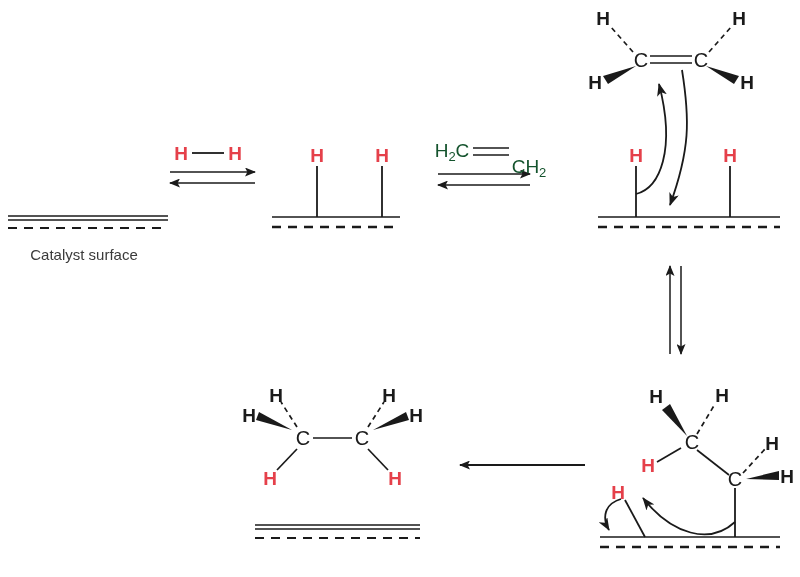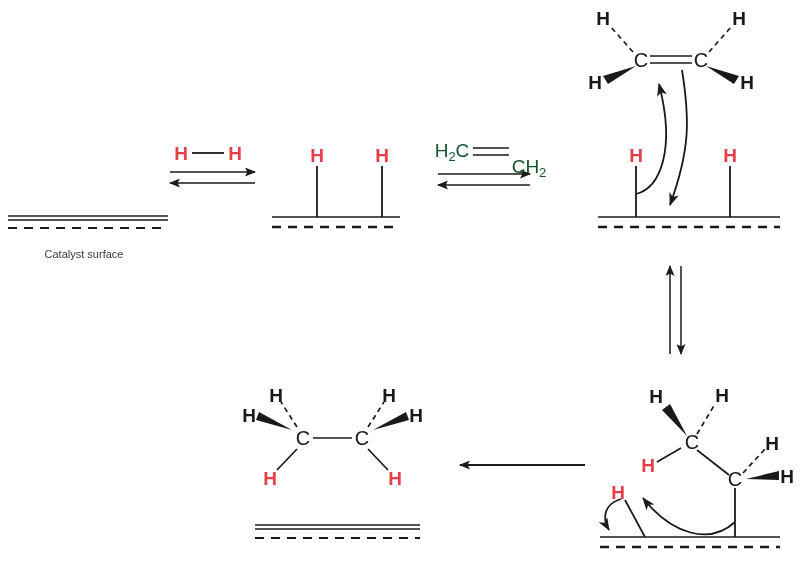--- a/index.html
+++ b/index.html
@@ -22,21 +22,21 @@
   .formula{
     position:absolute;
     font-family:"Liberation Sans", sans-serif;
     font-size:19px;color:#14532d;white-space:nowrap;
     transform:translate(-50%,-50%);
   }
   .formula sub{font-size:13px;vertical-align:-0.25em;}
   .caption{
     position:absolute;
     font-family:"Liberation Sans", sans-serif;
-    font-size:11px;color:#3a3a3a;white-space:nowrap;
+    font-size:15px;color:#3a3a3a;white-space:nowrap;
     transform:translate(-50%,-50%);
   }
 </style>
 </head>
 <body>
 
 <div id="stage">
 
   <svg class="layer" viewBox="0 0 800 577" xmlns="http://www.w3.org/2000/svg">
     <defs>

